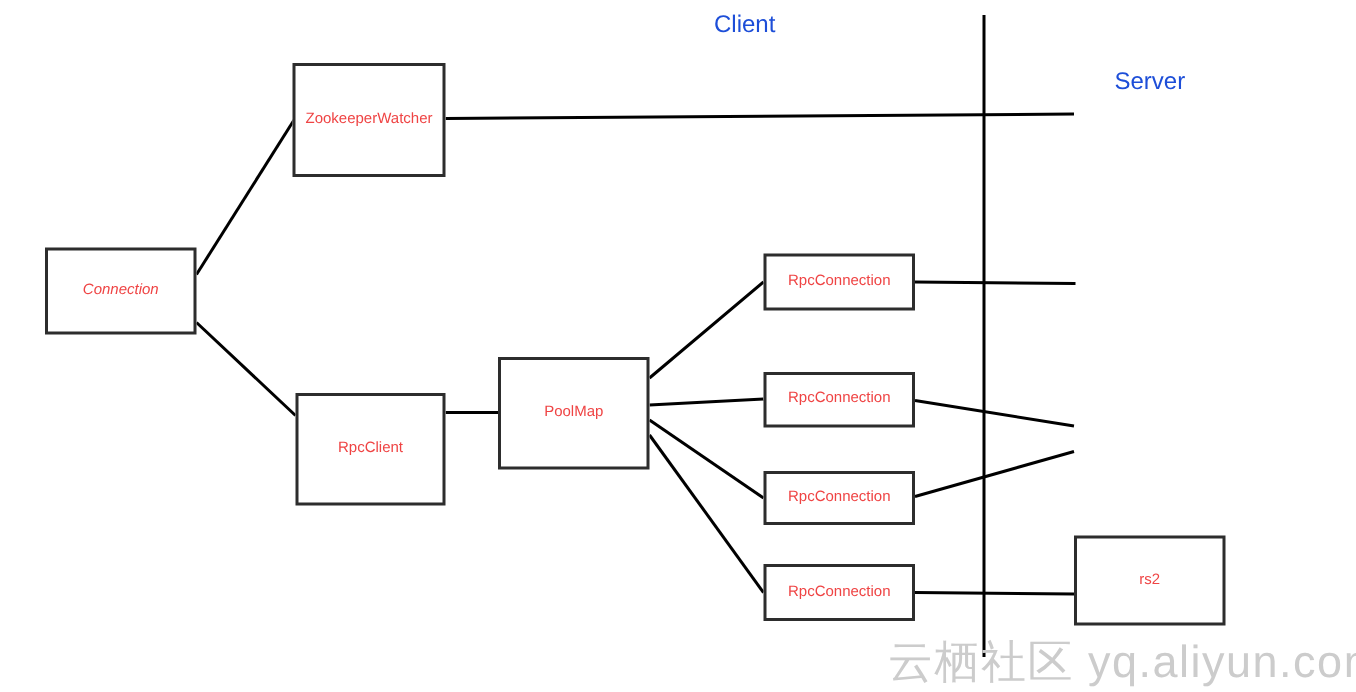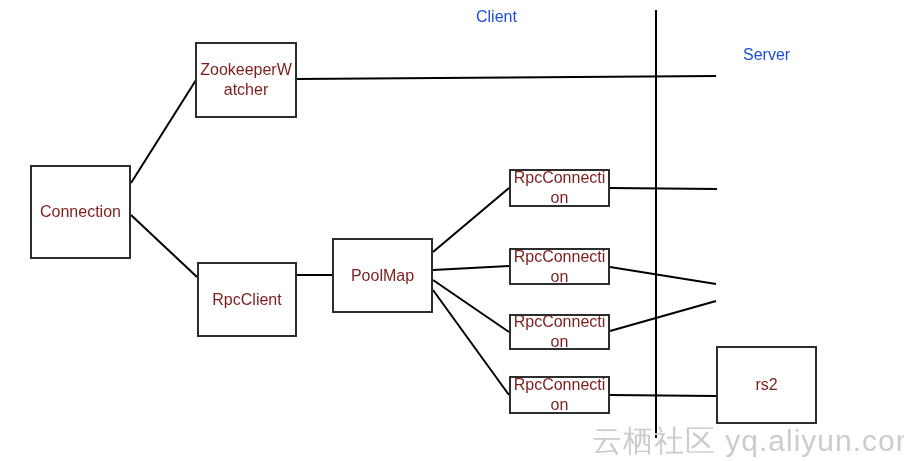--- a/index.html
+++ b/index.html
@@ -19,22 +19,22 @@
   }
   .node {
     position: absolute;
     box-sizing: border-box;
     background: #ffffff;
     border: 2px solid #2d2d2d;
     display: flex;
     align-items: center;
     justify-content: center;
     text-align: center;
-    font-size: 16px;
-    color: #7f1d1d;
+    font-size: 10px;
+    color: #ef4444;
     line-height: 1.25;
     z-index: 2;
     overflow: hidden;
     word-break: break-word;
     padding: 0 2px;
   }
   .section-title {
     position: absolute;
     font-size: 16px;
     color: #1d4ed8;
@@ -45,32 +45,32 @@
     position: absolute;
     left: 592px;
     top: 421px;
     font-size: 30px;
     color: #cccccc;
     letter-spacing: 1px;
     white-space: nowrap;
     z-index: 3;
   }
   
-  #n-connection        { left: 30px;  top: 165px; width: 101px; height: 94px; }
+  #n-connection        { left: 30px;  top: 165px; width: 101px; height: 58px; font-style: italic; }
   #n-zookeeper-watcher { left: 195px; top: 42px;  width: 102px; height: 76px; }
   #n-rpc-client        { left: 197px; top: 238px; width: 100px; height: 75px; margin-top: 24px; }
   #n-pool-map          { left: 332px; top: 238px; width: 101px; height: 75px; text-align: center; }
   #n-rpc-connection-1  { left: 509px; top: 169px; width: 101px; height: 38px; }
   #n-rpc-connection-2  { left: 509px; top: 248px; width: 101px; height: 37px; }
   #n-rpc-connection-3  { left: 509px; top: 314px; width: 101px; height: 36px; }
   #n-rpc-connection-4  { left: 509px; top: 376px; width: 101px; height: 38px; }
   #n-zookeeper         { left: 716px; top: 37px;  width: 101px; height: 76px; }
   #n-master            { left: 717px; top: 151px; width: 101px; height: 76px; }
   #n-rs1               { left: 716px; top: 263px; width: 101px; height: 75px; }
-  #n-rs2               { left: 716px; top: 346px; width: 101px; height: 78px; }
+  #n-rs2               { left: 716px; top: 357px; width: 101px; height: 60px; }
   #t-client { left: 476px; top: 8px; }
   #t-server { left: 743px; top: 9px; margin-top: 37px; }
 </style>
 </head>
 <body>
 
 <div id="stage">
 
   <svg id="edge-layer" viewBox="0 0 904 461" xmlns="http://www.w3.org/2000/svg">
     <g stroke="#000000" stroke-width="2" fill="none">

